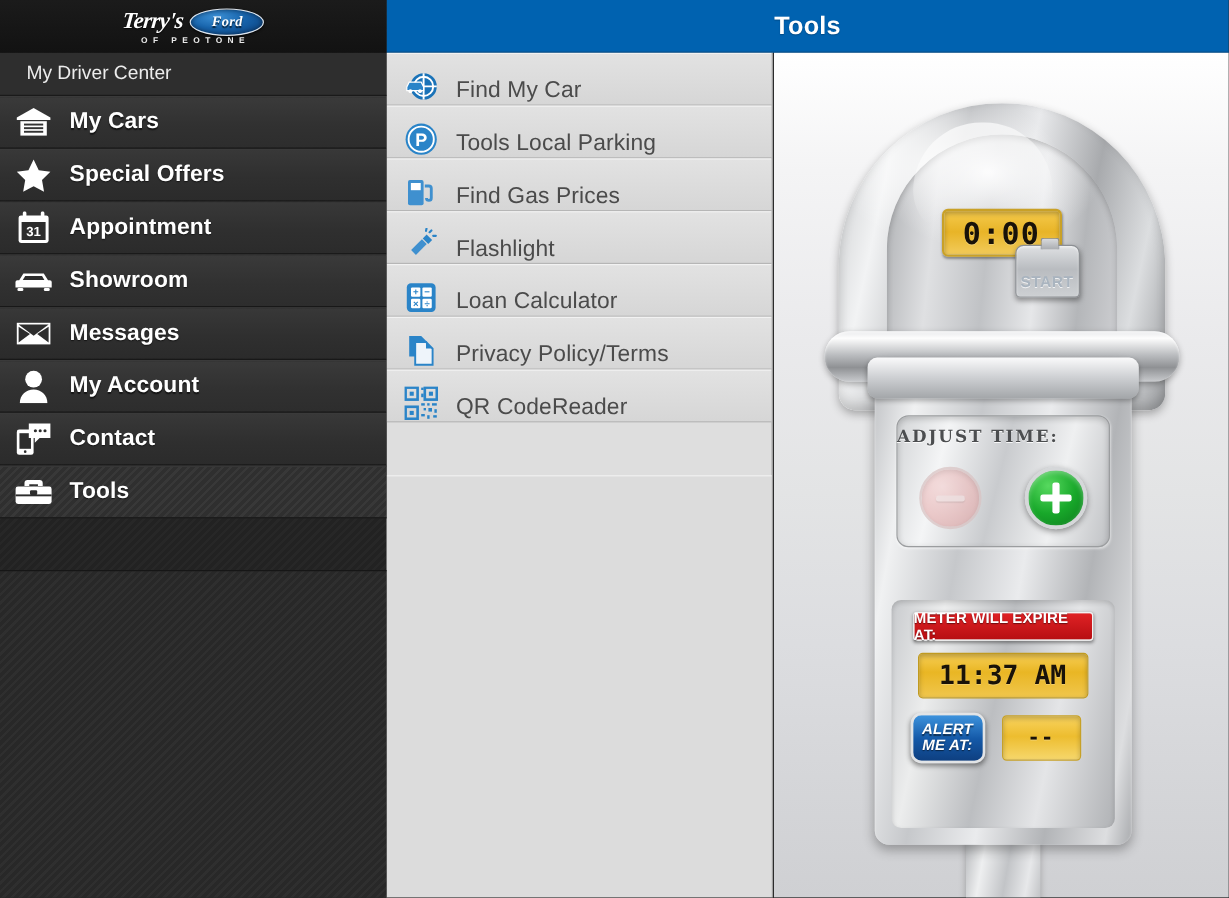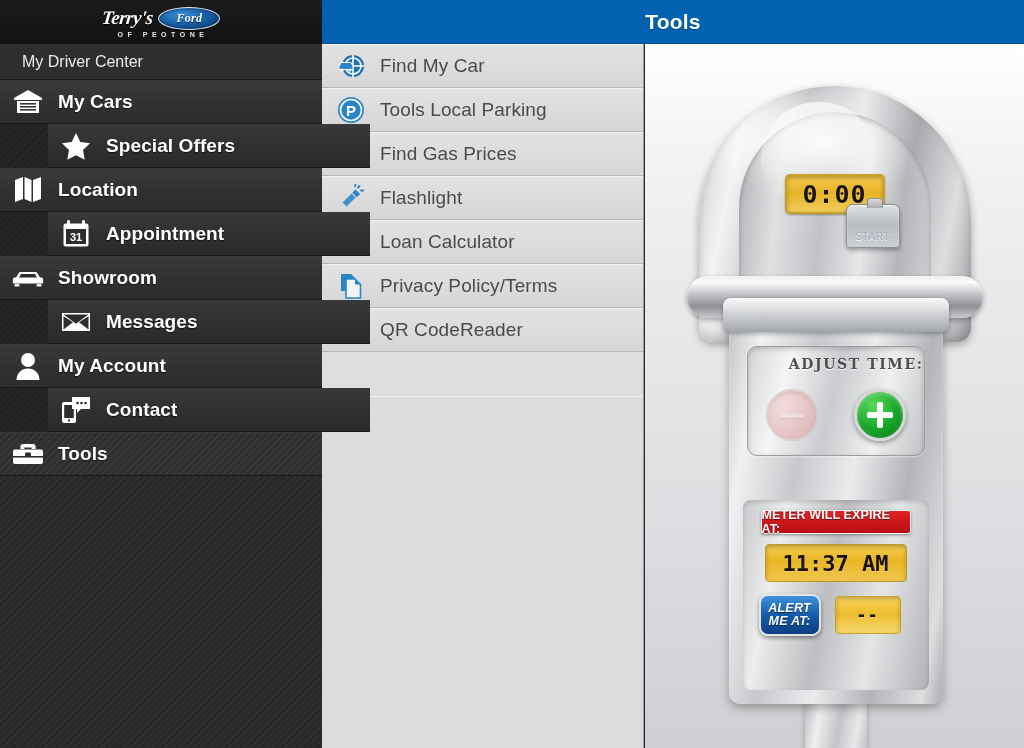--- a/index.html
+++ b/index.html
@@ -55,21 +55,21 @@
     background:#2e2e2e;
     border-bottom:1px solid #1a1a1a;
   }
   .nav-item{
     position:relative; height:44px; width:322px;
     display:flex; align-items:center; padding-left:6px;
     border-bottom:1px solid #181818;
     border-top:1px solid #3a3a3a;
     background:linear-gradient(#3a3a3a,#313131 55%,#2d2d2d);
   }
-  .nav-item.alt{ background:linear-gradient(#383838,#2f2f2f 55%,#2b2b2b);margin-left:48px; }
+  .nav-item.alt{ background:linear-gradient(#383838,#2f2f2f 55%,#2b2b2b); }
   .nav-item.selected{
     background:#2f2f2f;
     background-image:repeating-linear-gradient(-45deg,
       rgba(255,255,255,0.045) 0px, rgba(255,255,255,0.045) 2px,
       rgba(0,0,0,0) 2px, rgba(0,0,0,0) 5px);
   }
   .nav-icon{
     width:44px; min-width:44px; height:34px; display:flex;
     align-items:center; justify-content:center; color:#fff;
   }
@@ -100,21 +100,21 @@
   }
 
   
   #tools-list{
     position:absolute; left:322px; top:44px; width:322px; height:704px;
     background:#dedede;
     border-right:1px solid #9a9a9a;
     overflow:hidden;
   }
   .tool-row{
-    position:relative; height:44px; display:flex; align-items:center;
+    position:relative; height:44px; display:flex; align-items:flex-end;
     padding-left:14px;
     background:linear-gradient(#e2e2e2,#d6d6d6);
     border-bottom:1px solid #b6b6b6;
     border-top:1px solid #f2f2f2;
   }
   .tool-row.active{
     background:linear-gradient(#b2b2b2,#a5a5a5);
     border-top:1px solid #bdbdbd;
     border-bottom:1px solid #8d8d8d;
   }
@@ -199,21 +199,21 @@
     box-shadow:0 2px 4px rgba(0,0,0,.35), inset 0 1px 2px rgba(255,255,255,.6);
     display:flex; align-items:flex-end; justify-content:center; padding-bottom:5px;
   }
   .m-start::before{
     content:""; position:absolute; left:20px; top:-7px; width:14px; height:9px;
     border-radius:3px 3px 0 0;
     background:linear-gradient(#d8dadd,#a9acb0);
     border:1px solid #8c8f93; border-bottom:none;
   }
   .m-start-label{
-    font-size:10px; font-weight:bold; color:#a9b4bf; letter-spacing:.4px;
+    font-size:13px; font-weight:bold; color:#a9b4bf; letter-spacing:.4px;
     text-shadow:0 1px 0 rgba(255,255,255,.75);
   }
   .m-body{
     position:absolute; left:42px; top:214px; width:214px; height:404px;
     border-radius:12px;
     background:linear-gradient(100deg,#bdbfc2 0%,#f0f1f2 14%,#c6c8cb 34%,
       #eaebed 54%,#b2b4b7 74%,#dddee0 92%,#a9abae 100%);
     box-shadow:0 4px 10px rgba(0,0,0,.3), inset 0 1px 2px rgba(255,255,255,.55);
   }
   .m-body-top{
@@ -224,21 +224,21 @@
   }
   .m-panel{
     position:absolute; left:18px; top:46px; width:178px; height:110px;
     border-radius:10px;
     background:linear-gradient(104deg,#d3d5d7 0%,#f4f5f6 22%,#c9cbce 48%,
       #eff0f1 74%,#c0c2c5 100%);
     border:1px solid #9b9d9f;
     box-shadow:inset 0 2px 5px rgba(0,0,0,.2), 0 1px 2px rgba(255,255,255,.5);
   }
   .m-adjust-label{
-    position:absolute; left:0; top:9px; width:100%; text-align:right;
+    position:absolute; left:0; top:9px; width:100%; text-align:left;
     font-family:"DejaVu Serif", serif; font-weight:bold; font-size:14px;
     color:#4c4e50; letter-spacing:1.6px;
     text-shadow:0 1px 0 rgba(255,255,255,.85);
   }
   .m-btn{
     position:absolute; top:42px; width:52px; height:52px; border-radius:50%;
     display:flex; align-items:center; justify-content:center;
   }
   .m-btn-minus{
     left:18px;
@@ -353,30 +353,20 @@
 
     <div class="nav-item alt">
       <span class="nav-icon">
         <svg width="30" height="28" viewBox="0 0 30 28">
             <path fill="#fff" d="M15 1l4.3 8.9 9.7 1.3-7 6.9 1.7 9.7L15 23.2 6.3 27.8 8 18.1l-7-6.9 9.7-1.3z"></path>
           </svg>
       </span>
       <span class="nav-label">Special Offers</span>
     </div>
 
-    <div class="nav-item">
-      <span class="nav-icon">
-        <svg width="30" height="28" viewBox="0 0 30 28">
-            <path fill="#fff" d="M2 4l8-3v22l-8 3z"></path>
-            <path fill="#fff" d="M11.5 1l7 3v22l-7-3z"></path>
-            <path fill="#fff" d="M20 4l8-3v22l-8 3z"></path>
-          </svg>
-      </span>
-      <span class="nav-label">Location</span>
-    </div>
 
     <div class="nav-item alt">
       <span class="nav-icon">
         <svg width="28" height="28" viewBox="0 0 28 28">
           <rect x="5" y="0" width="3" height="6" rx="1.4" fill="#fff"></rect>
           <rect x="20" y="0" width="3" height="6" rx="1.4" fill="#fff"></rect>
           <rect x="1.5" y="3.5" width="25" height="23" rx="2" fill="#fff"></rect>
           <rect x="4" y="9" width="20" height="15" fill="#2d2d2d"></rect>
           <text x="14" y="21" font-family="Liberation Sans, sans-serif" font-size="11" font-weight="bold" fill="#fff" text-anchor="middle">31</text>
         </svg>

